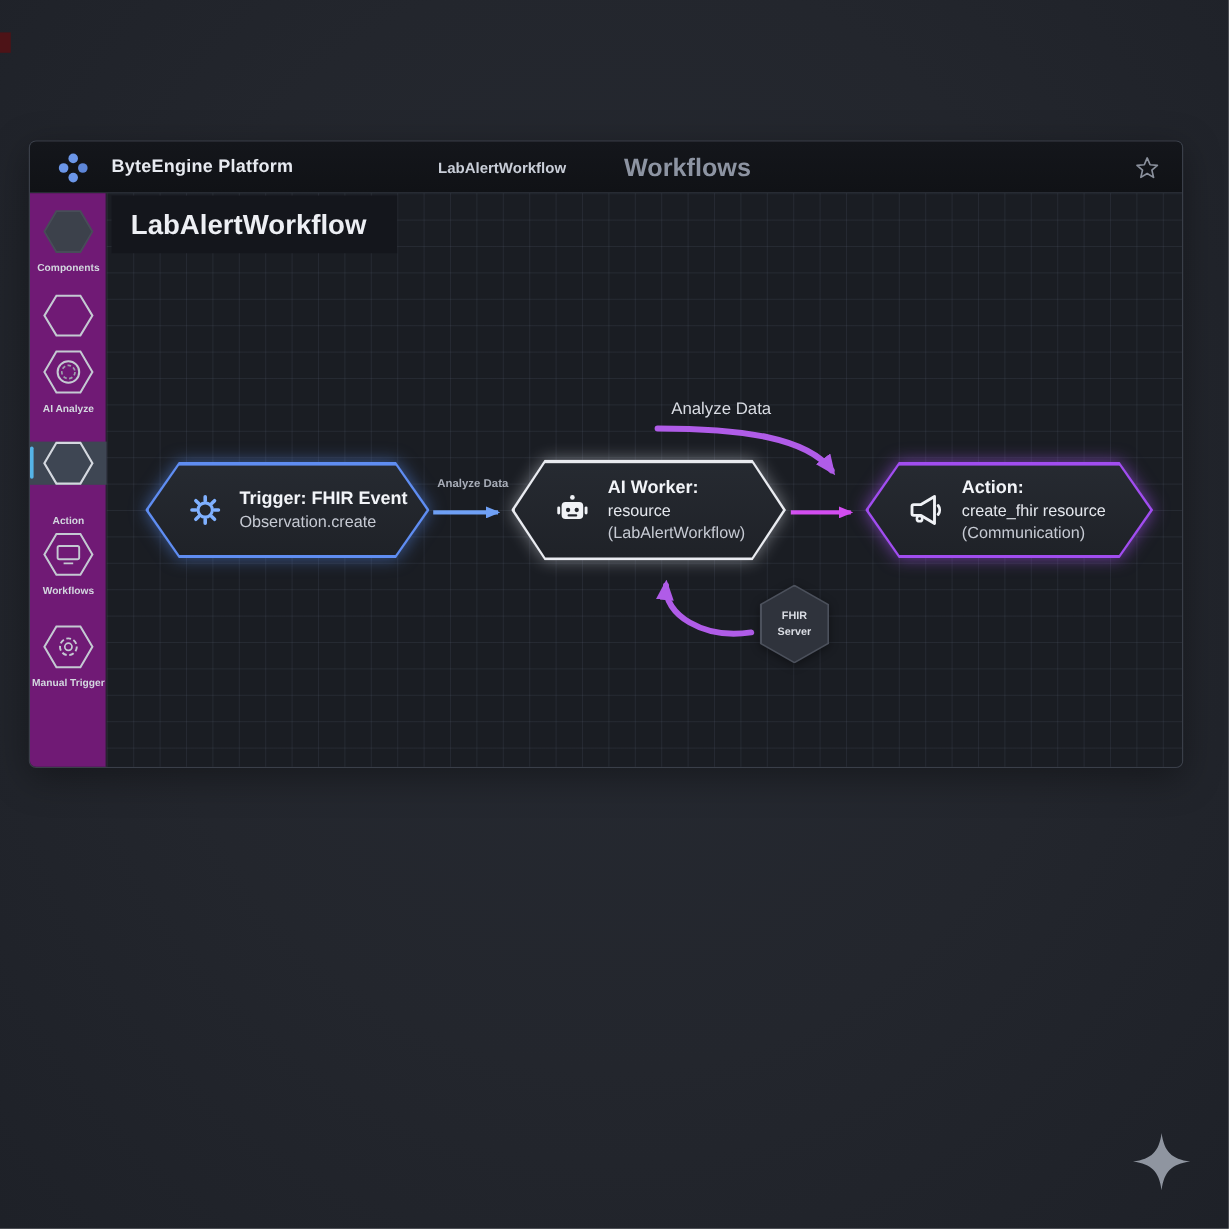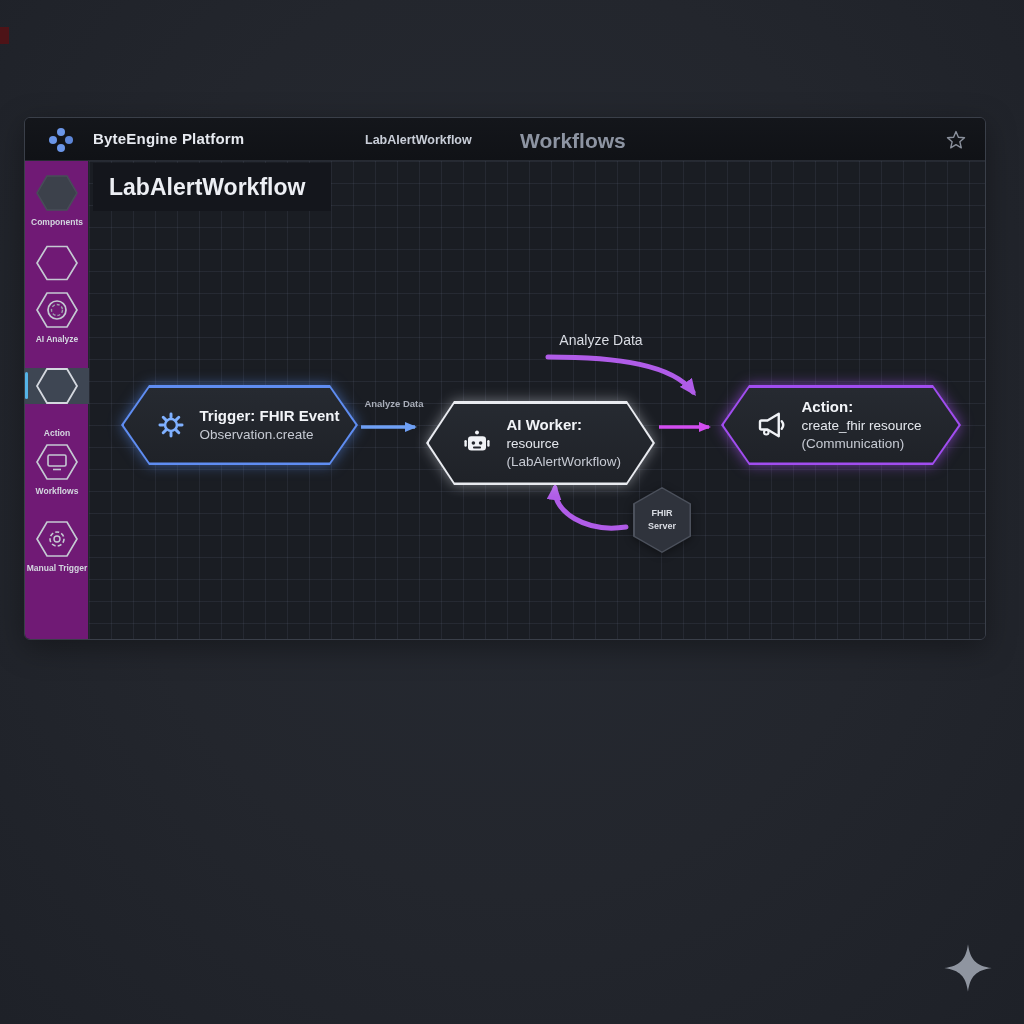--- a/index.html
+++ b/index.html
@@ -198,21 +198,21 @@
           <circle cx="12" cy="12" r="4.2" fill="none" stroke="#7fb0ff" stroke-width="1.8"></circle>
           <path d="M12 4.2 V6.6 M12 17.4 V19.8 M4.2 12 H6.6 M17.4 12 H19.8 M6.5 6.5 L8.2 8.2 M15.8 15.8 L17.5 17.5 M17.5 6.5 L15.8 8.2 M8.2 15.8 L6.5 17.5" stroke="#7fb0ff" stroke-width="2.1" stroke-linecap="round"></path>
         </svg>
         <div class="node-text">
           <div class="node-title">Trigger: FHIR Event</div>
           <div class="node-line">Observation.create</div>
         </div>
       </div>
     </div>
 
-    <div class="hexnode n-ai" style="left:337px; top:222px; width:229px; height:84px;margin-top:18px;">
+    <div class="hexnode n-ai" style="left:337px; top:222px; width:229px; height:84px;">
       <div class="hex-outer"></div>
       <div class="hex-inner">
         <svg class="node-icon" width="36" height="36" viewBox="0 0 24 24">
           <circle cx="12" cy="5" r="1.3" fill="#f0f2f6"></circle>
           <rect x="6" y="7.5" width="12" height="9.5" rx="2.2" fill="#f0f2f6"></rect>
           <rect x="3.6" y="10" width="1.6" height="4.5" rx="0.8" fill="#f0f2f6"></rect>
           <rect x="18.8" y="10" width="1.6" height="4.5" rx="0.8" fill="#f0f2f6"></rect>
           <circle cx="9.6" cy="12" r="1.2" fill="#22252c"></circle>
           <circle cx="14.4" cy="12" r="1.2" fill="#22252c"></circle>
           <rect x="9.3" y="14.4" width="5.4" height="1.2" rx="0.6" fill="#22252c"></rect>

